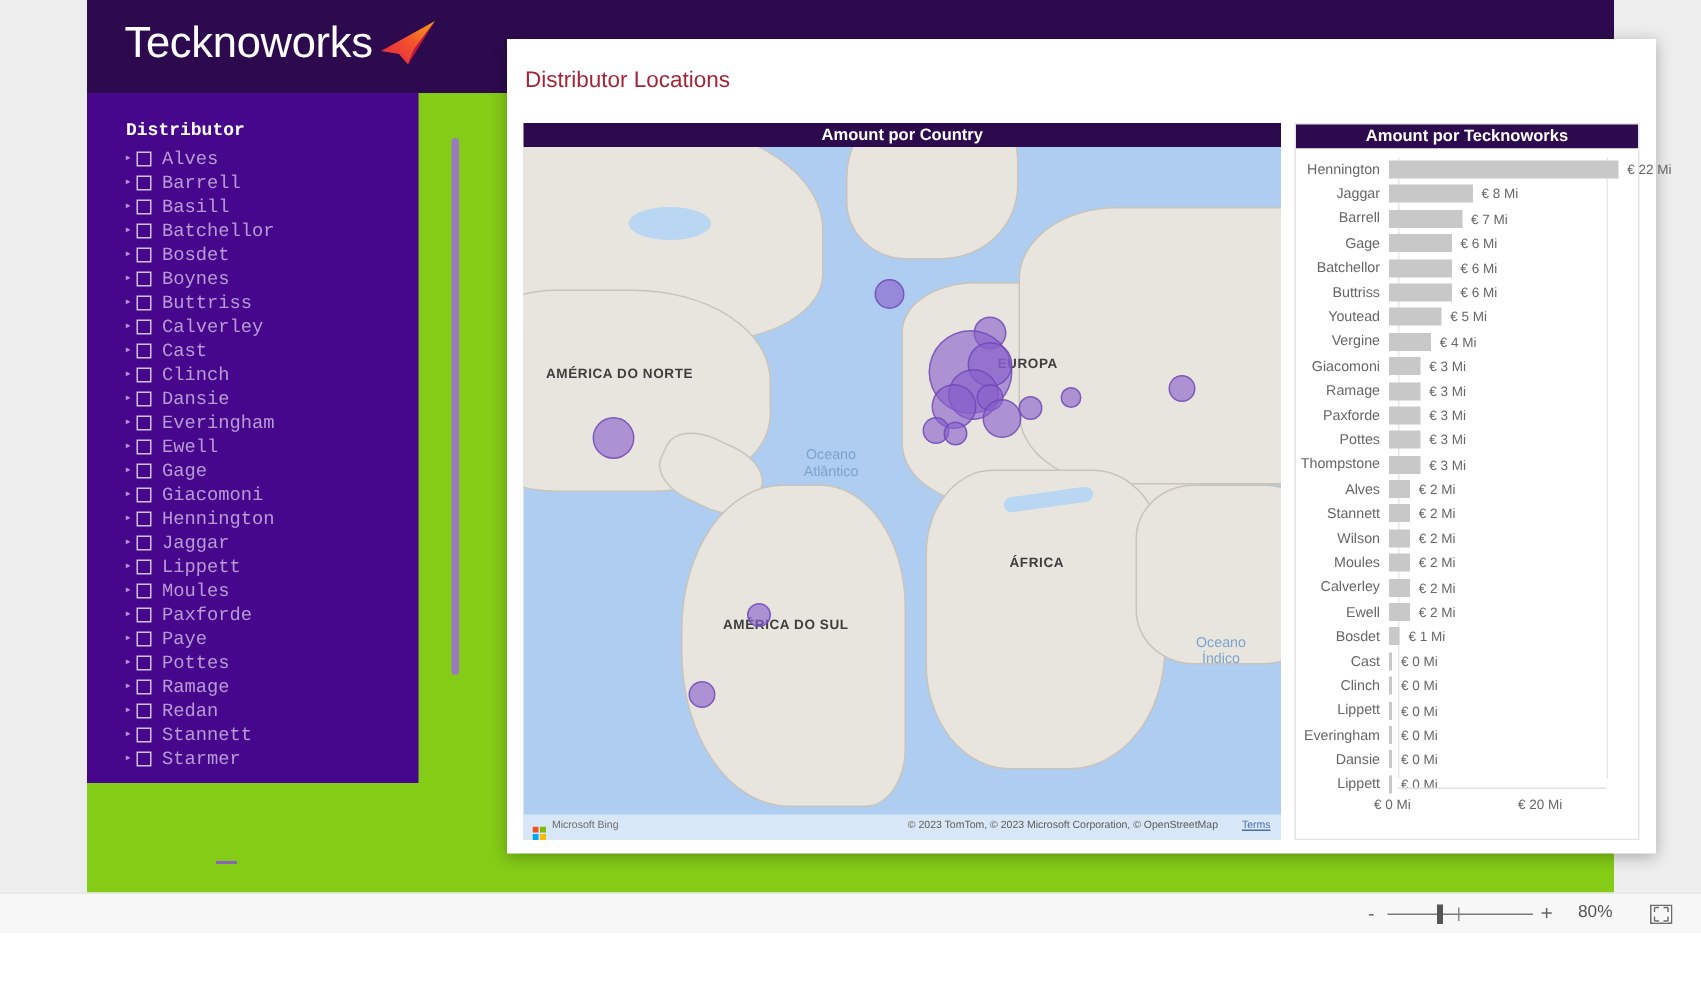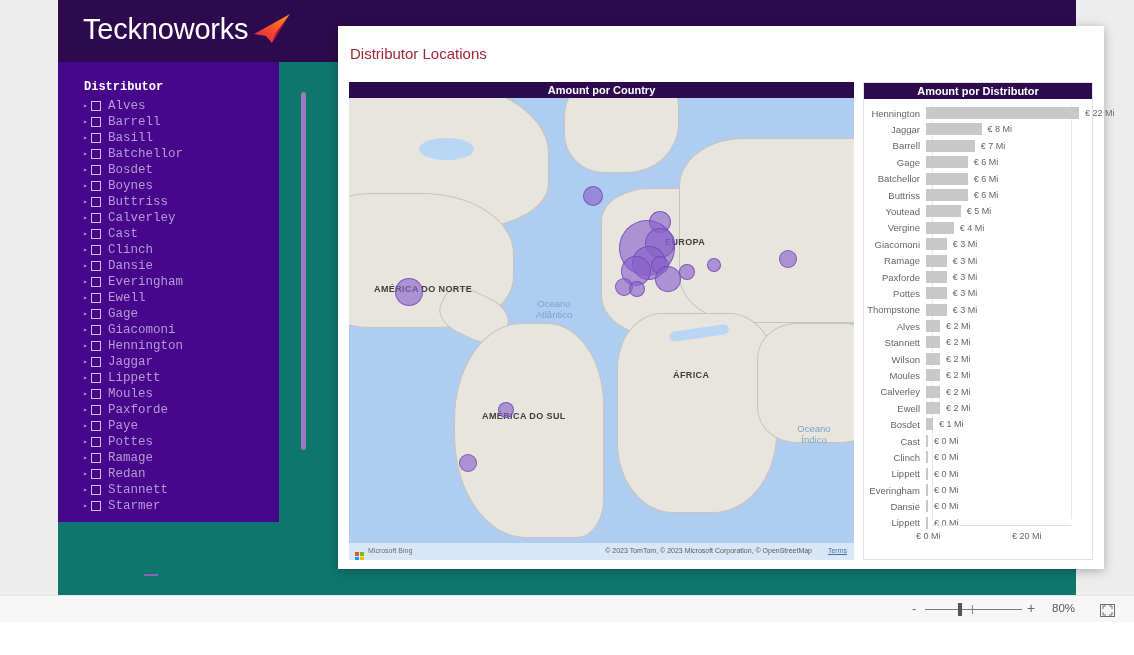--- a/index.html
+++ b/index.html
@@ -11,21 +11,21 @@
   }
   .app { position: relative; width: 1134px; height: 655px; background: #ffffff; }
 
   
   .gutter-left  { position: absolute; left: 0;    top: 0; width: 58px;  height: 613px; background: #ededed; }
   .gutter-right { position: absolute; left: 1076px; top: 0; width: 58px; height: 613px; background: #ededed; }
 
   
   .report {
     position: absolute; left: 58px; top: 0; width: 1018px; height: 613px;
-    background: #0f766e;
+    background: #84cc16;
   }
   .brandbar {
     position: absolute; left: 0; top: 0; width: 1018px; height: 62px;
     background: #2d0a4e;
   }
   .logo-wrap {
     position: absolute; left: 25px; top: 12px;
     display: flex; align-items: center; gap: 2px;
   }
   .logo-text {
@@ -349,21 +349,21 @@
           <div class="land" style="left:90px;top:195px;width:70px;height:45px;border-radius:40%;transform:rotate(25deg);"></div>
           <div class="land" style="left:105px;top:225px;width:150px;height:215px;border-radius:45% 38% 18% 48%;"></div>
           <div class="land" style="left:215px;top:-35px;width:115px;height:110px;border-radius:50% 40% 45% 35%;"></div>
           <div class="land" style="left:252px;top:90px;width:225px;height:150px;border-radius:22% 30% 35% 28%;"></div>
           <div class="land" style="left:330px;top:40px;width:250px;height:185px;border-radius:26% 18% 30% 26%;"></div>
           <div class="land" style="left:268px;top:215px;width:160px;height:200px;border-radius:28% 30% 40% 35%;"></div>
           <div class="land" style="left:408px;top:225px;width:130px;height:120px;border-radius:30% 34% 35% 30%;"></div>
           <div class="water-l" style="left:320px;top:230px;width:60px;height:10px;border-radius:5px;transform:rotate(-8deg);"></div>
           <div class="water-l" style="left:70px;top:40px;width:55px;height:22px;border-radius:50%;"></div>
 
-          <div class="map-label" style="left:25px;top:146px;margin-top:40px;">AMÉRICA DO NORTE</div>
+          <div class="map-label" style="left:15px;top:146px;">AMÉRICA DO NORTE</div>
           <div class="map-label" style="left:316px;top:139px;">EUROPA</div>
           <div class="map-label" style="left:324px;top:272px;">ÁFRICA</div>
           <div class="map-label" style="left:133px;top:313px;">AMÉRICA DO SUL</div>
 
           <div class="ocean-label" style="left:165px;top:200px;width:80px;">Oceano<br>Atlântico</div>
           <div class="ocean-label" style="left:430px;top:325px;width:70px;">Oceano<br>Índico</div>
 
           <div class="bubble" style="left:46px;top:180px;width:28px;height:28px;"></div>
           <div class="bubble" style="left:234px;top:88px;width:20px;height:20px;"></div>
           <div class="bubble" style="left:149px;top:304px;width:16px;height:16px;"></div>
@@ -391,21 +391,21 @@
               </svg>
             </span>
             <span class="bing-text">Microsoft Bing</span>
             <span class="attrib">© 2023 TomTom, © 2023 Microsoft Corporation, © OpenStreetMap</span>
             <span class="terms">Terms</span>
           </div>
         </div>
       </div>
 
       <div class="bar-visual">
-        <div class="vis-header">Amount por Distributor</div>
+        <div class="vis-header">Amount por Tecknoworks</div>
         <div class="bar-body">
           <div class="gridline" style="left:68px;"></div>
           <div class="gridline" style="left:207px;"></div>
           <div class="bar-rows" id="bar-rows">
               <div class="bar-row">
                 <span class="bar-cat">Hennington</span>
                 <span class="bar-track">
                   <span class="bar-fill" style="width:152.9px;background:#c8c8c8;"></span>
                   <span class="bar-val" style="left:158.9px;text-align:center;">€ 22 Mi</span>
                 </span>

